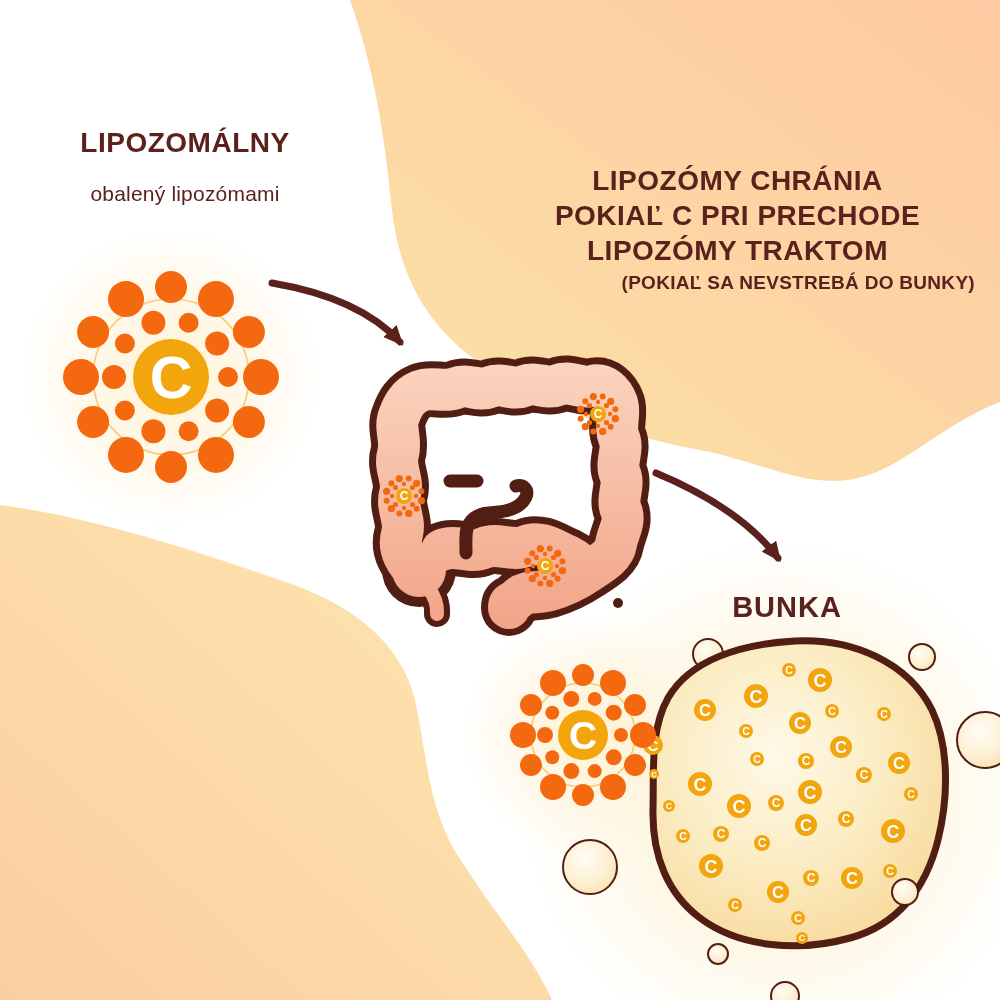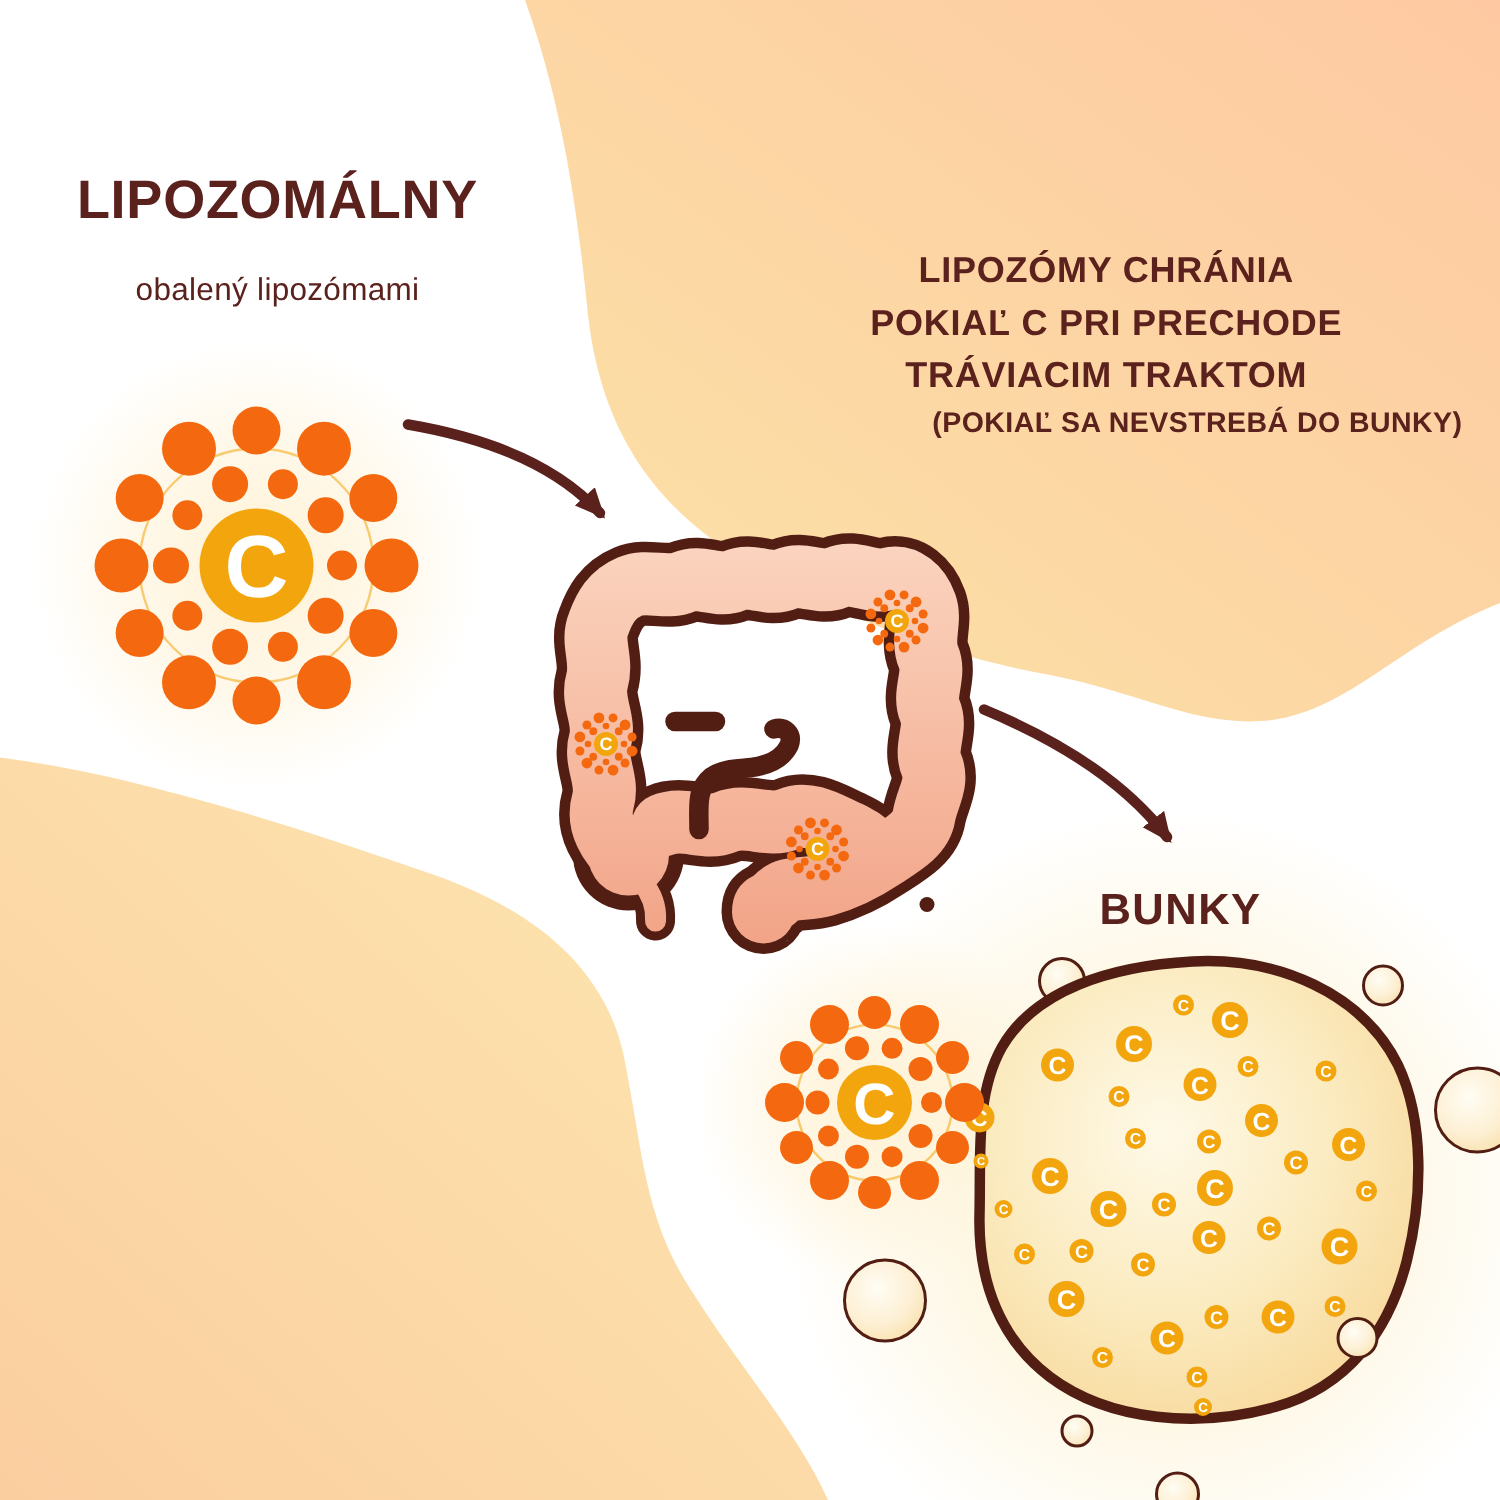--- a/index.html
+++ b/index.html
@@ -5,23 +5,23 @@
   html,body{margin:0;padding:0;background:#fff;}
   .stage{
     position:relative;width:1000px;height:1000px;overflow:hidden;background:#fff;
     font-family:"Liberation Sans","DejaVu Sans",sans-serif;
   }
   .stage svg{position:absolute;left:0;top:0;}
   .hdg{
     position:absolute;text-align:center;font-weight:bold;
     color:var(--maroon-text,#5A211D);letter-spacing:.5px;
   }
-  .hdg-left{left:30px;top:114px;width:310px;font-size:36px;line-height:37px;}
+  .hdg-left{left:30px;top:124px;width:310px;font-size:28px;line-height:37px;}
   .sub-left{left:30px;top:182px;width:310px;font-size:21px;font-weight:normal;letter-spacing:.2px;}
-  .hdg-right{left:500px;top:163px;width:475px;font-size:24px;line-height:35px;}
+  .hdg-right{left:500px;top:163px;width:475px;font-size:28px;line-height:35px;}
   .note-right{left:500px;top:272px;width:475px;font-size:19px;letter-spacing:.3px;text-align:right;}
   .lbl-bunka{left:687px;top:591px;width:200px;font-size:29px;letter-spacing:1px;}
   
   .orange-dot{fill:var(--orange,#F4690F);}
   .amber-core{fill:var(--amber,#F2A50C);}
   .c-letter{fill:#fff;font-weight:bold;font-family:"Liberation Sans","DejaVu Sans",sans-serif;}
   .membrane-ring{fill:none;stroke:var(--amber,#F2A50C);stroke-width:1.6;opacity:.55;}
   .bubble{fill:url(#gBubble);stroke:var(--outline,#521E14);stroke-width:2;}
   .arrow{stroke:var(--maroon-text,#5A211D);stroke-width:7;fill:none;stroke-linecap:round;}
   .arrow-head{fill:var(--maroon-text,#5A211D);}
@@ -415,18 +415,18 @@
   </svg>
 
   <div class="hdg hdg-left">
     <div>LIPOZOMÁLNY</div>
   </div>
   <div class="hdg sub-left">obalený lipozómami</div>
 
   <div class="hdg hdg-right">
     <div>LIPOZÓMY CHRÁNIA</div>
     <div>POKIAĽ C PRI PRECHODE</div>
-    <div>TRÁVIACIM TRAKTOM</div>
+    <div>LIPOZÓMY TRAKTOM</div>
   </div>
   <div class="hdg note-right">(POKIAĽ SA NEVSTREBÁ DO BUNKY)</div>
 
-  <div class="hdg lbl-bunka">BUNKY</div>
+  <div class="hdg lbl-bunka">BUNKA</div>
 </div>
 
 </body></html>

